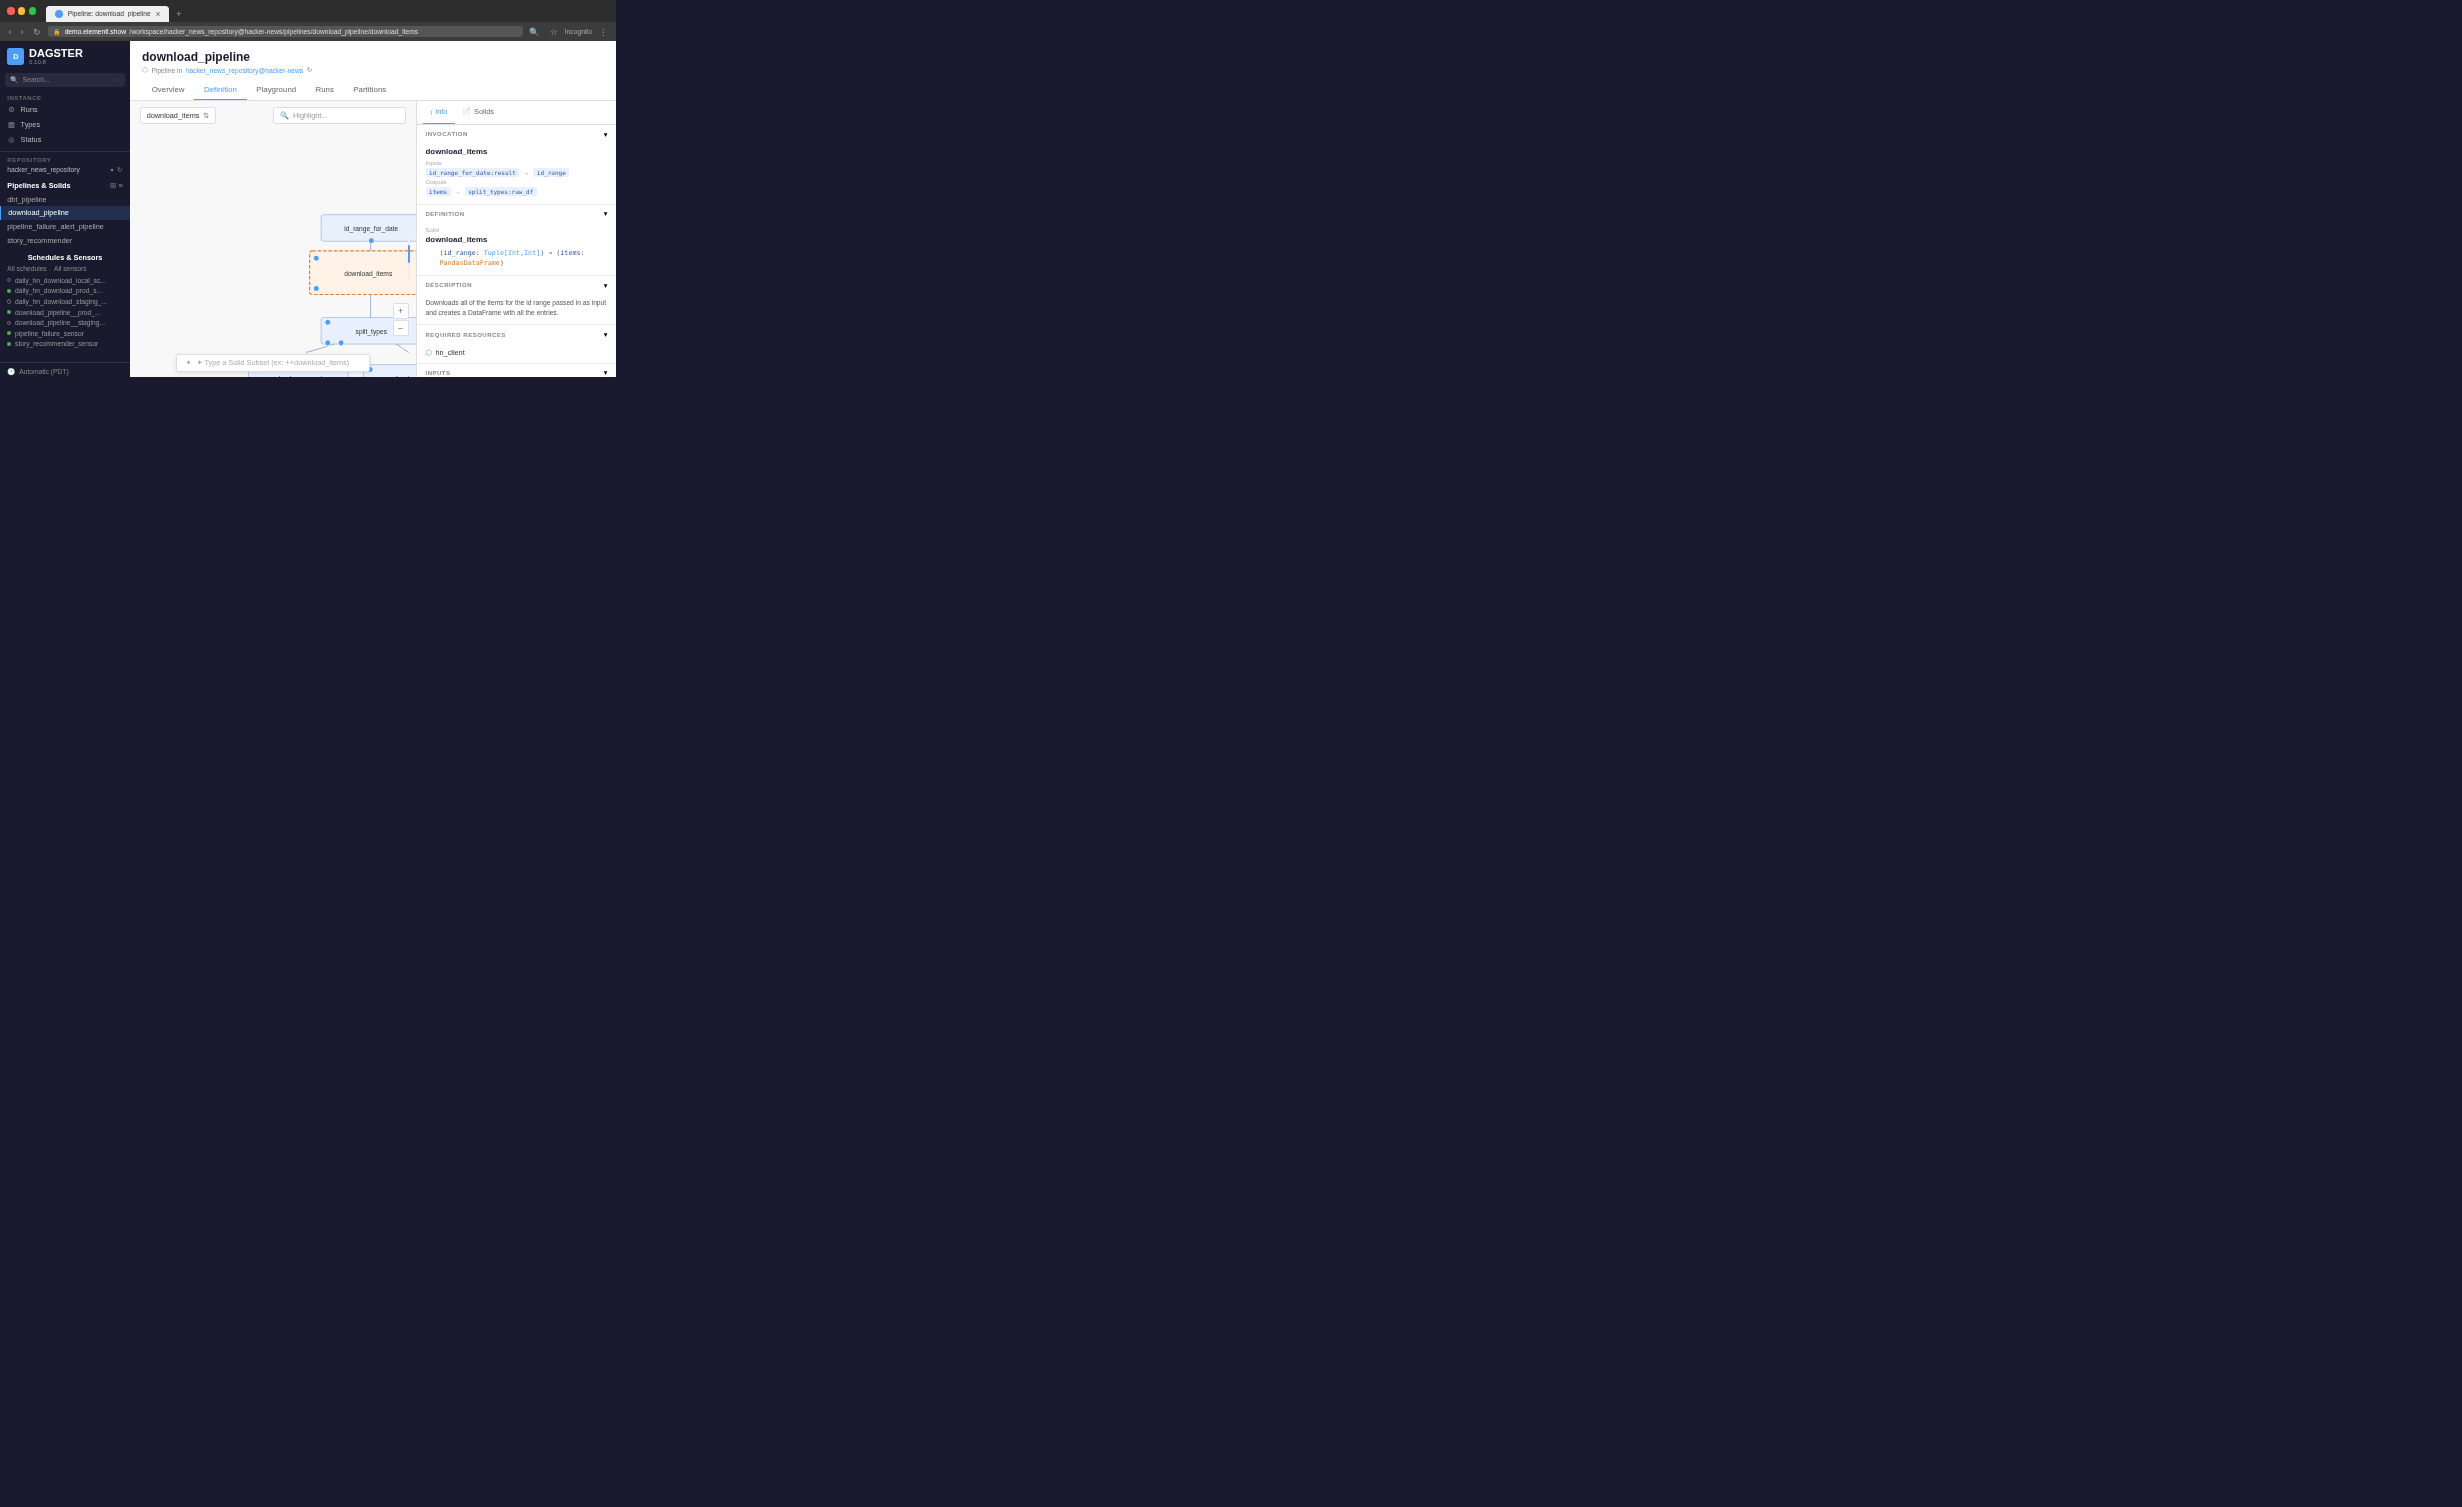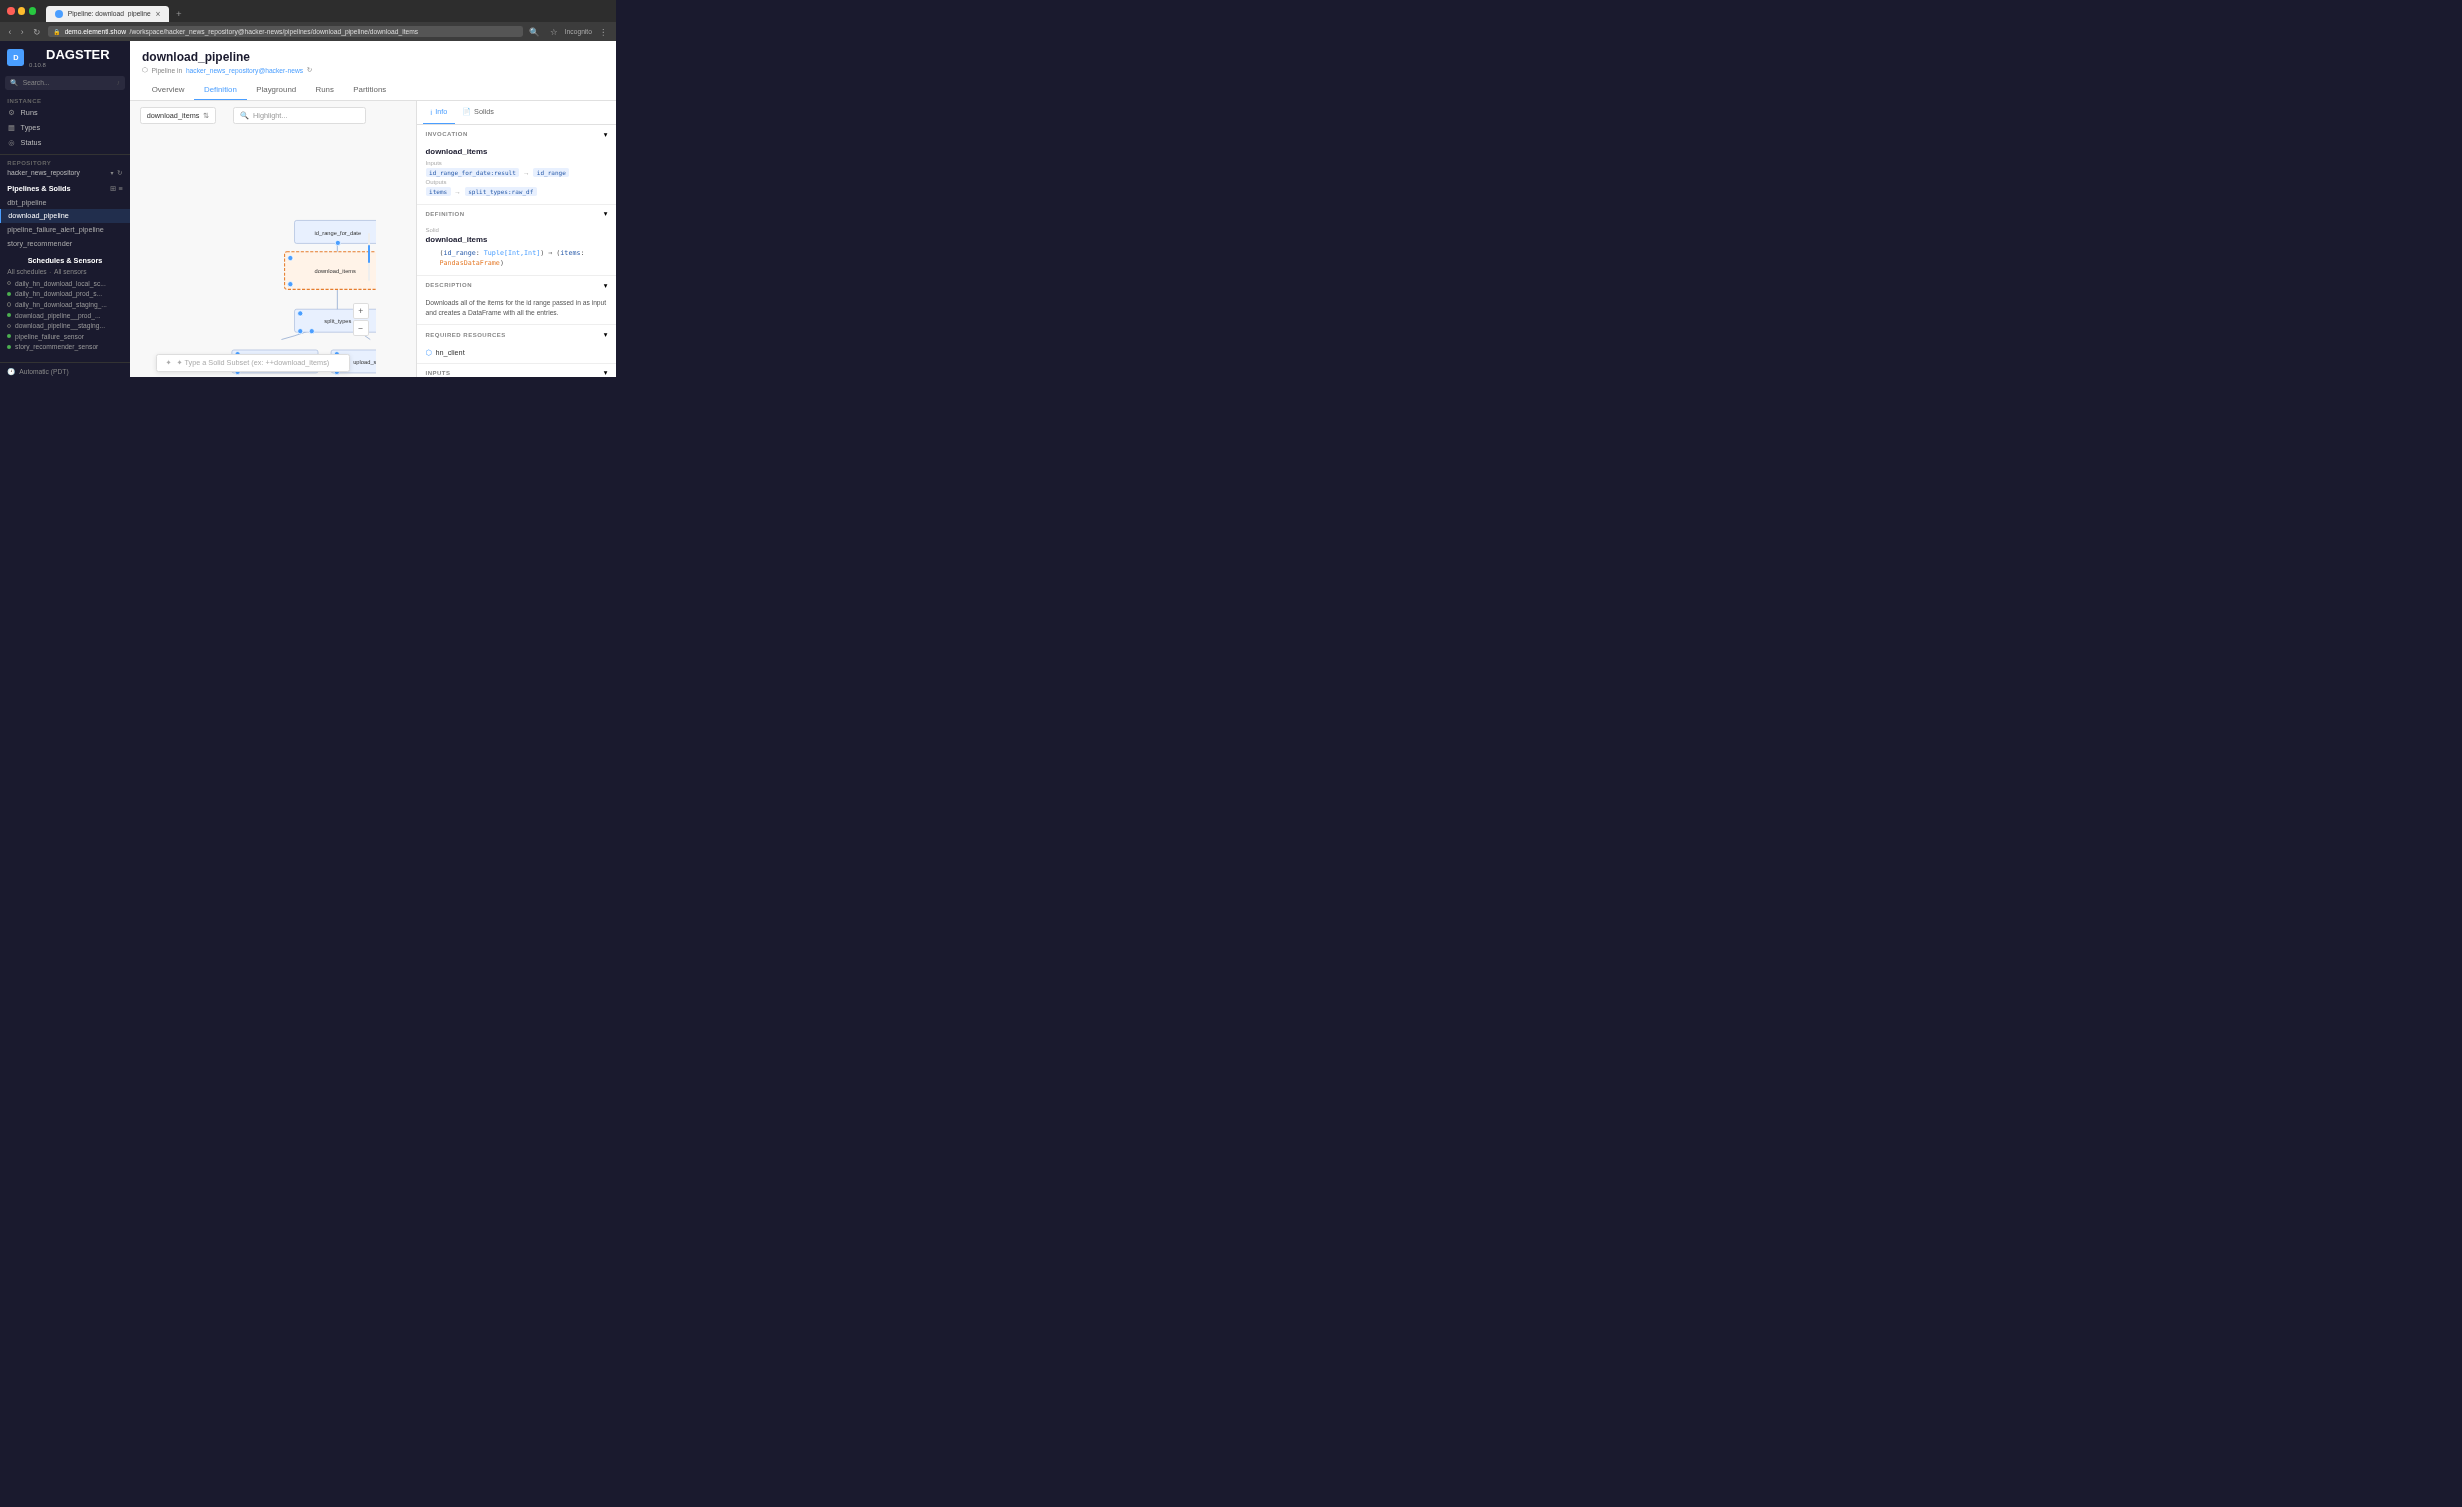--- a/index.html
+++ b/index.html
@@ -23,21 +23,21 @@
     .addr-text { color: #ddd; }
     .addr-bold { color: #fff; }
 
     
     .app { display: flex; height: 339px; background: #fff; }
 
     
     .sidebar { width: 130px; background: #1a1a2e; color: #ccc; display: flex; flex-direction: column; flex-shrink: 0; overflow: hidden; }
     .sidebar-header { padding: 6px 7.3px 4.8px; display: flex; align-items: center; gap: 4.8px; }
     .dagster-logo { width: 17px; height: 17px; background: #4a9eff; border-radius: 2.4px; display: flex; align-items: center; justify-content: center; color: white; font-weight: bold; font-size: 7.3px; }
-    .dagster-name { color: #fff; font-weight: 700; font-size: 13px; margin-left: 17px; }
+    .dagster-name { color: #fff; font-weight: 700; font-size: 11px; }
     .dagster-version { color: #888; font-size: 6px; }
     .sidebar-search { margin: 2.4px 4.8px 4.8px; background: #2a2a3e; border-radius: 2.4px; padding: 3px 6px; display: flex; align-items: center; gap: 3.6px; color: #888; font-size: 6.7px; cursor: text; }
     .sidebar-section-label { color: #666; font-size: 6px; font-weight: 600; letter-spacing: 0.5px; text-transform: uppercase; padding: 3.6px 7.3px 1.2px; }
     .sidebar-item { display: flex; align-items: center; gap: 4.8px; padding: 3px 7.3px; color: #bbb; cursor: pointer; font-size: 7.3px; }
     .sidebar-item .si-icon { width: 8.5px; text-align: center; color: #888; }
     .sidebar-divider { height: 0.6px; background: #333; margin: 3.6px 0; }
     .repo-section { padding: 2.4px 7.3px; }
     .repo-label { color: #666; font-size: 6px; font-weight: 600; letter-spacing: 0.5px; text-transform: uppercase; margin-bottom: 2.4px; }
     .repo-row { display: flex; align-items: center; gap: 3.6px; color: #bbb; font-size: 6.7px; }
     .repo-name { flex: 1; }
@@ -62,21 +62,21 @@
     .main { flex: 1; background: #f8f8f8; display: flex; flex-direction: column; overflow: hidden; }
     .main-header { background: #fff; padding: 8.5px 12px 0; border-bottom: 0.6px solid #e0e0e0; }
     .pipeline-title { font-size: 12px; font-weight: 700; color: #1a1a2e; }
     .pipeline-meta { display: flex; align-items: center; gap: 3.6px; margin: 2.4px 0 6px; font-size: 6.7px; color: #888; }
     .meta-link { color: #4a9eff; cursor: pointer; }
     .main-tabs { display: flex; gap: 0; }
     .main-tab { padding: 4.8px 9.7px; font-size: 7.9px; color: #666; cursor: pointer; border-bottom: 1.2px solid transparent; }
     .main-tab.active { color: #4a9eff; border-bottom-color: #4a9eff; font-weight: 500; }
 
     
-    .content-area { flex: 1; display: flex; overflow: hidden; gap: 40px; }
+    .content-area { flex: 1; display: flex; overflow: hidden; }
     .graph-area { flex: 1; position: relative; overflow: hidden; background: #f8f8f8; }
     .graph-toolbar { padding: 6px 9.7px; display: flex; align-items: center; gap: 6px; }
     .solid-select { background: #fff; border: 0.6px solid #ddd; border-radius: 2.4px; padding: 3px 6px; font-size: 7.3px; display: flex; align-items: center; gap: 3.6px; cursor: pointer; color: #333; }
     .solid-select-caret { color: #888; }
     .highlight-input { flex: 1; max-width: 133px; background: #fff; border: 0.6px solid #ddd; border-radius: 2.4px; padding: 3px 6px; font-size: 7.3px; color: #999; display: flex; align-items: center; gap: 3.6px; margin-left: auto; }
 
     
     .right-panel { width: 200px; background: #fff; border-left: 0.6px solid #e0e0e0; display: flex; flex-direction: column; overflow: hidden; flex-shrink: 0; }
     .right-panel-tabs { display: flex; border-bottom: 0.6px solid #e0e0e0; padding: 0 6px; }
     .rp-tab { padding: 6px 7.3px; font-size: 7.3px; color: #666; cursor: pointer; display: flex; align-items: center; gap: 3px; border-bottom: 1.2px solid transparent; }

